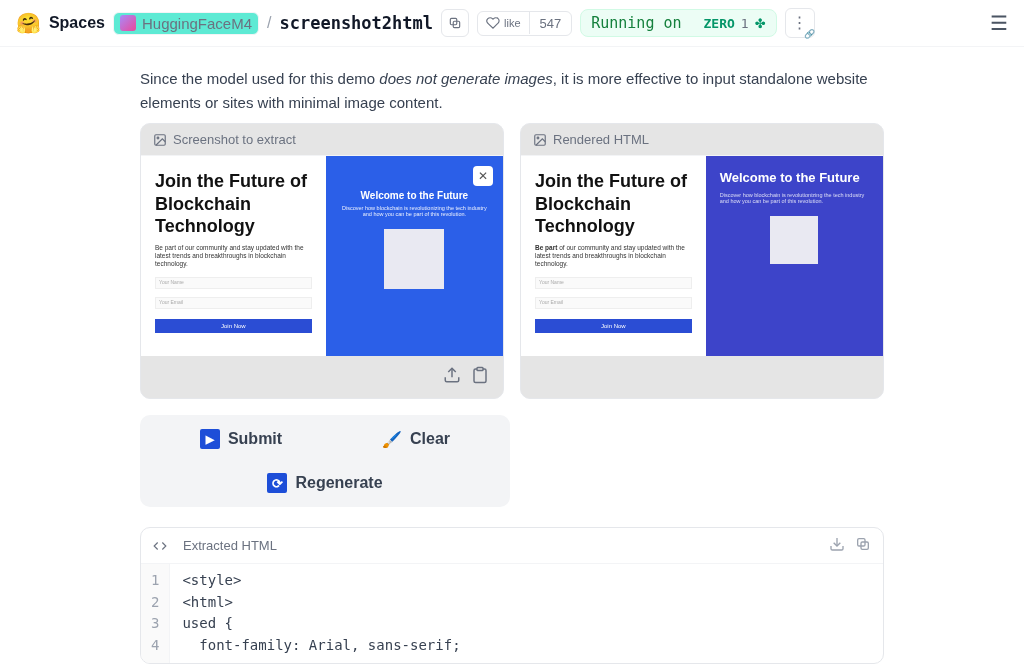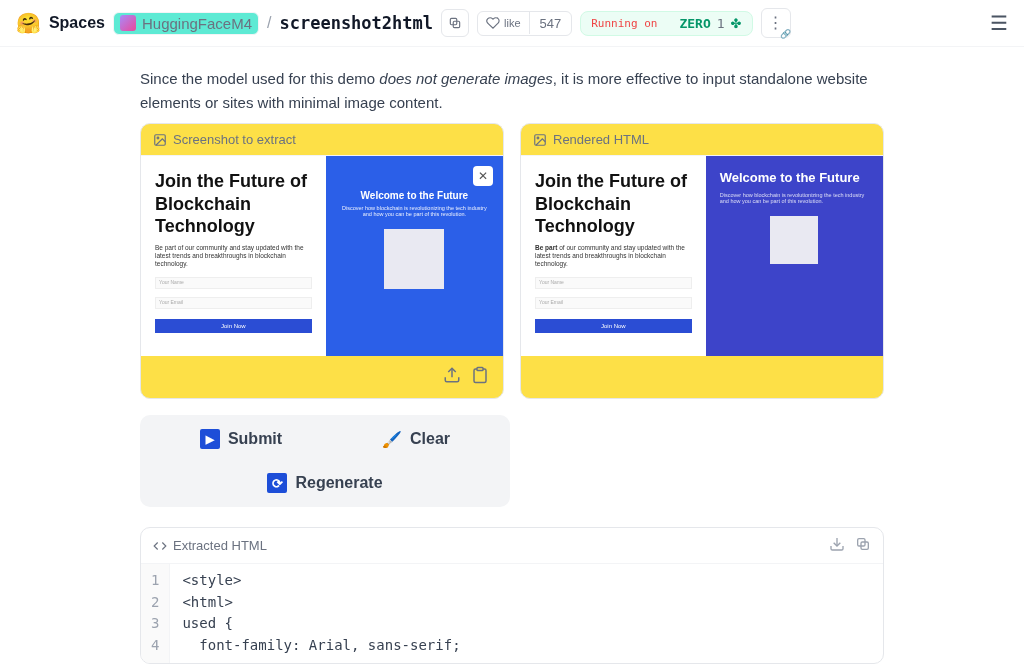--- a/index.html
+++ b/index.html
@@ -11,34 +11,34 @@
 .org-box { display: flex; align-items: center; gap: 6px; background: #5eead4; border: 1px solid #f3f4f6; border-radius: 6px; padding: 2px 6px; }
 .org-avatar { width: 16px; height: 16px; background: linear-gradient(135deg,#a78bfa,#ec4899); border-radius: 3px; }
 .org-name { color: #6b7280; font-size: 15px; font-weight: 500; }
 .slash { color: #9ca3af; }
 .repo-name { font-weight: 700; font-size: 17px; font-family: ui-monospace, monospace; }
 .icon-btn { width: 28px; height: 28px; display: flex; align-items: center; justify-content: center; border: 1px solid #e5e7eb; border-radius: 6px; cursor: pointer; color: #6b7280; font-size: 13px; background: #fff; }
 .like-group { display: flex; align-items: center; border: 1px solid #e5e7eb; border-radius: 6px; overflow: hidden; }
 .like-btn { display: flex; align-items: center; gap: 4px; padding: 4px 8px; border-right: 1px solid #e5e7eb; font-size: 11px; color: #6b7280; cursor: pointer; }
 .like-count { padding: 4px 10px; font-size: 13px; color: #6b7280; }
 .status-badge { display: flex; align-items: center; gap: 6px; border: 1px solid #d1fae5; background: #ecfdf5; border-radius: 8px; padding: 4px 10px; font-size: 13px; }
-.status-text { color: #ef4444; font-family: ui-monospace, monospace; font-size: 11px; }
+.status-text { color: #15803d; font-family: ui-monospace, monospace; font-size: 15px; }
 .status-zero { color: #059669; font-weight: 700; font-family: ui-monospace, monospace; margin-left: 16px; }
 .status-count { color: #6b7280; font-family: ui-monospace, monospace; }
 .more-btn { display: flex; align-items: center; justify-content: center; width: 30px; height: 30px; border: 1px solid #e5e7eb; border-radius: 6px; cursor: pointer; position: relative; }
 .more-btn .link-ico { position: absolute; bottom: -2px; right: -2px; font-size: 9px; color: #9ca3af; }
 .spacer { flex: 1; }
 .hamburger { font-size: 20px; cursor: pointer; color: #4b5563; }
 
 .content { max-width: 760px; margin: 20px auto 0; padding: 0 8px; }
 .intro { font-size: 15px; color: #374151; line-height: 1.6; margin-bottom: 8px; }
 .intro .ital { font-style: italic; }
 
 .panels { display: flex; gap: 16px; margin-bottom: 16px; }
-.panel { flex: 1; border: 1px solid #e5e7eb; border-radius: 10px; overflow: hidden; background: #fde047; display: flex; flex-direction: column; }
+.panel { flex: 1; border: 1px solid #e5e7eb; border-radius: 10px; overflow: hidden; background: #e5e5e5; display: flex; flex-direction: column; }
 .panel-header { display: flex; align-items: center; gap: 6px; padding: 8px 12px; font-size: 13px; color: #6b7280; border-bottom: 1px solid #f3f4f6; }
 .panel-header svg { width: 14px; height: 14px; }
 .preview-body { display: flex; height: 200px; }
 .preview-left { flex: 1.05; background: #fff; padding: 14px 14px; display: flex; flex-direction: column; }
 .pl-title { font-weight: 700; font-size: 18px; line-height: 1.25; color: #111; }
 .pl-sub { font-size: 6.5px; color: #333; margin-top: 6px; line-height: 1.3; }
 .pl-input { border: 1px solid #eee; background: #fafafa; height: 12px; margin-top: 8px; font-size: 5px; color: #aaa; padding: 1px 3px; }
 .pl-btn { background: #2b4dd4; color: #fff; height: 14px; margin-top: 10px; font-size: 6px; display: flex; align-items: center; justify-content: center; }
 .preview-right-a { flex: 1; background: #2b5fe8; position: relative; padding: 14px; color: #fff; display: flex; flex-direction: column; align-items: center; }
 .pr-close { position: absolute; top: 10px; right: 10px; width: 20px; height: 20px; background: #fff; border-radius: 4px; display: flex; align-items: center; justify-content: center; color: #555; font-size: 12px; cursor: pointer; }
@@ -194,21 +194,21 @@
       <span>Regenerate</span>
     </div>
   </div>
 
   <div class="code-panel">
     <div class="code-header">
       <svg width="14" height="14" viewBox="0 0 24 24" fill="none" stroke="currentColor" stroke-width="2">
           <polyline points="16 18 22 12 16 6"></polyline>
           <polyline points="8 6 2 12 8 18"></polyline>
         </svg>
-      <span style="margin-left:6px">Extracted HTML</span>
+      <span style="margin-left:16px">Extracted HTML</span>
       <div class="right-icons">
         <span>
           <svg width="16" height="16" viewBox="0 0 24 24" fill="none" stroke="currentColor" stroke-width="2">
               <path d="M21 15v4a2 2 0 0 1-2 2H5a2 2 0 0 1-2-2v-4"></path>
               <polyline points="7 10 12 15 17 10"></polyline>
               <line x1="12" y1="15" x2="12" y2="3"></line>
             </svg>
         </span>
         <span>
           <svg width="16" height="16" viewBox="0 0 24 24" fill="none" stroke="currentColor" stroke-width="2">

